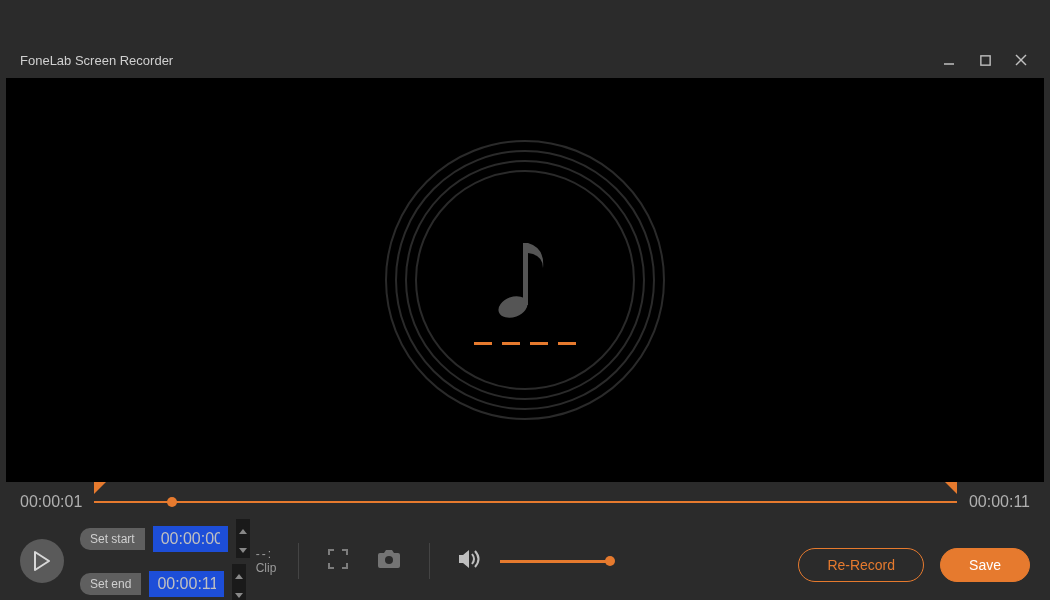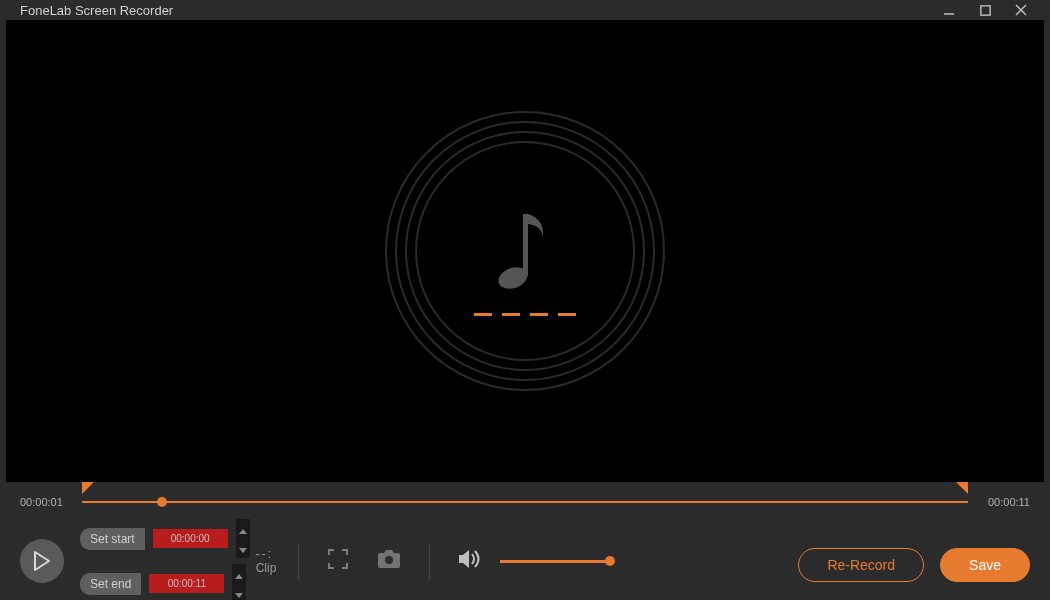--- a/index.html
+++ b/index.html
@@ -1,45 +1,45 @@
 <!DOCTYPE html>
 <html><head>
   <meta charset="utf-8">
   <style>
     * { margin: 0; padding: 0; box-sizing: border-box; }
     html, body { width: 1050px; height: 600px; overflow: hidden; font-family: Arial, sans-serif; background: #1a1a1a; }
     .window { width: 1050px; height: 600px; background: #2b2b2b; display: flex; flex-direction: column; }
-    .titlebar { height: 20px; background: #2b2b2b; display: flex; align-items: center; justify-content: space-between; padding: 0 20px 0 20px; }
+    .titlebar { height: 36px; background: #2b2b2b; display: flex; align-items: center; justify-content: space-between; padding: 0 20px 0 20px; margin-top: 42px; }
     .title { color: #d0d0d0; font-size: 13px; }
     .win-controls { display: flex; gap: 18px; align-items: center; }
     .win-btn { width: 18px; height: 18px; display: flex; align-items: center; justify-content: center; cursor: pointer; }
     .win-btn svg { stroke: #c0c0c0; fill: none; stroke-width: 1.5; }
     .preview { flex: 1; background: #000; margin: 0 6px; position: relative; display: flex; align-items: center; justify-content: center; }
     .rings { position: relative; width: 280px; height: 280px; display: flex; align-items: center; justify-content: center; }
     .ring { position: absolute; border-radius: 50%; border: 2px solid #2a2a2a; }
     .ring.r1 { width: 280px; height: 280px; }
     .ring.r2 { width: 260px; height: 260px; }
     .ring.r3 { width: 240px; height: 240px; }
     .ring.r4 { width: 220px; height: 220px; }
     .music-icon { position: relative; z-index: 2; }
     .equalizer { position: absolute; bottom: 75px; display: flex; gap: 10px; z-index: 3; }
     .eq-bar { width: 18px; height: 3px; background: #e67a2e; }
     .timeline { height: 40px; background: #2b2b2b; display: flex; align-items: center; padding: 0 20px; gap: 12px; }
-    .time-label { color: #b0b0b0; font-size: 11px; min-width: 50px; }
+    .time-label { color: #b0b0b0; font-size: 16px; min-width: 50px; }
     .timeline-track { flex: 1; height: 24px; position: relative; display: flex; align-items: center; }
     .track-line { width: 100%; height: 2px; background: #e67a2e; position: relative; }
     .track-start-marker { position: absolute; left: 0; top: -10px; }
     .track-end-marker { position: absolute; right: 0; top: -10px; }
     .playhead { position: absolute; left: 9%; top: 50%; transform: translate(-50%, -50%); width: 10px; height: 10px; border-radius: 50%; background: #e67a2e; }
     .controls { height: 78px; background: #2b2b2b; display: flex; align-items: center; padding: 0 20px; gap: 16px; }
     .play-btn { width: 44px; height: 44px; border-radius: 50%; background: #5a5a5a; display: flex; align-items: center; justify-content: center; cursor: pointer; }
     .clip-section { display: flex; flex-direction: column; gap: 6px; }
     .clip-row { display: flex; align-items: center; gap: 8px; }
     .clip-btn { background: #5f5f5f; color: #d0d0d0; font-size: 12px; padding: 4px 10px; border-radius: 10px 0 0 10px; cursor: pointer; }
-    .time-input { background: #b91c1c; color: #c0c0c0; font-size: 10px; padding: 4px 8px; border: none; width: 75px; text-align: center; }
+    .time-input { background: #1d4ed8; color: #c0c0c0; font-size: 16px; padding: 4px 8px; border: none; width: 75px; text-align: center; }
     .spinner { display: flex; flex-direction: column; background: #1a1a1a; padding: 1px 3px; gap: 1px; }
     .spin-up, .spin-down { cursor: pointer; }
     .clip-label { color: #9a9a9a; font-size: 12px; margin-left: 6px; display: flex; flex-direction: column; justify-content: center; }
     .clip-dashes { letter-spacing: 2px; }
     .divider { width: 1px; height: 36px; background: #444; margin: 0 6px; }
     .icon-btn { cursor: pointer; padding: 6px; opacity: 0.55; }
     .vol-section { display: flex; align-items: center; gap: 12px; }
     .vol-slider { width: 110px; height: 3px; background: #666; position: relative; }
     .vol-fill { height: 100%; width: 100%; background: #e67a2e; }
     .vol-thumb { position: absolute; right: -5px; top: 50%; transform: translateY(-50%); width: 10px; height: 10px; border-radius: 50%; background: #e67a2e; }

